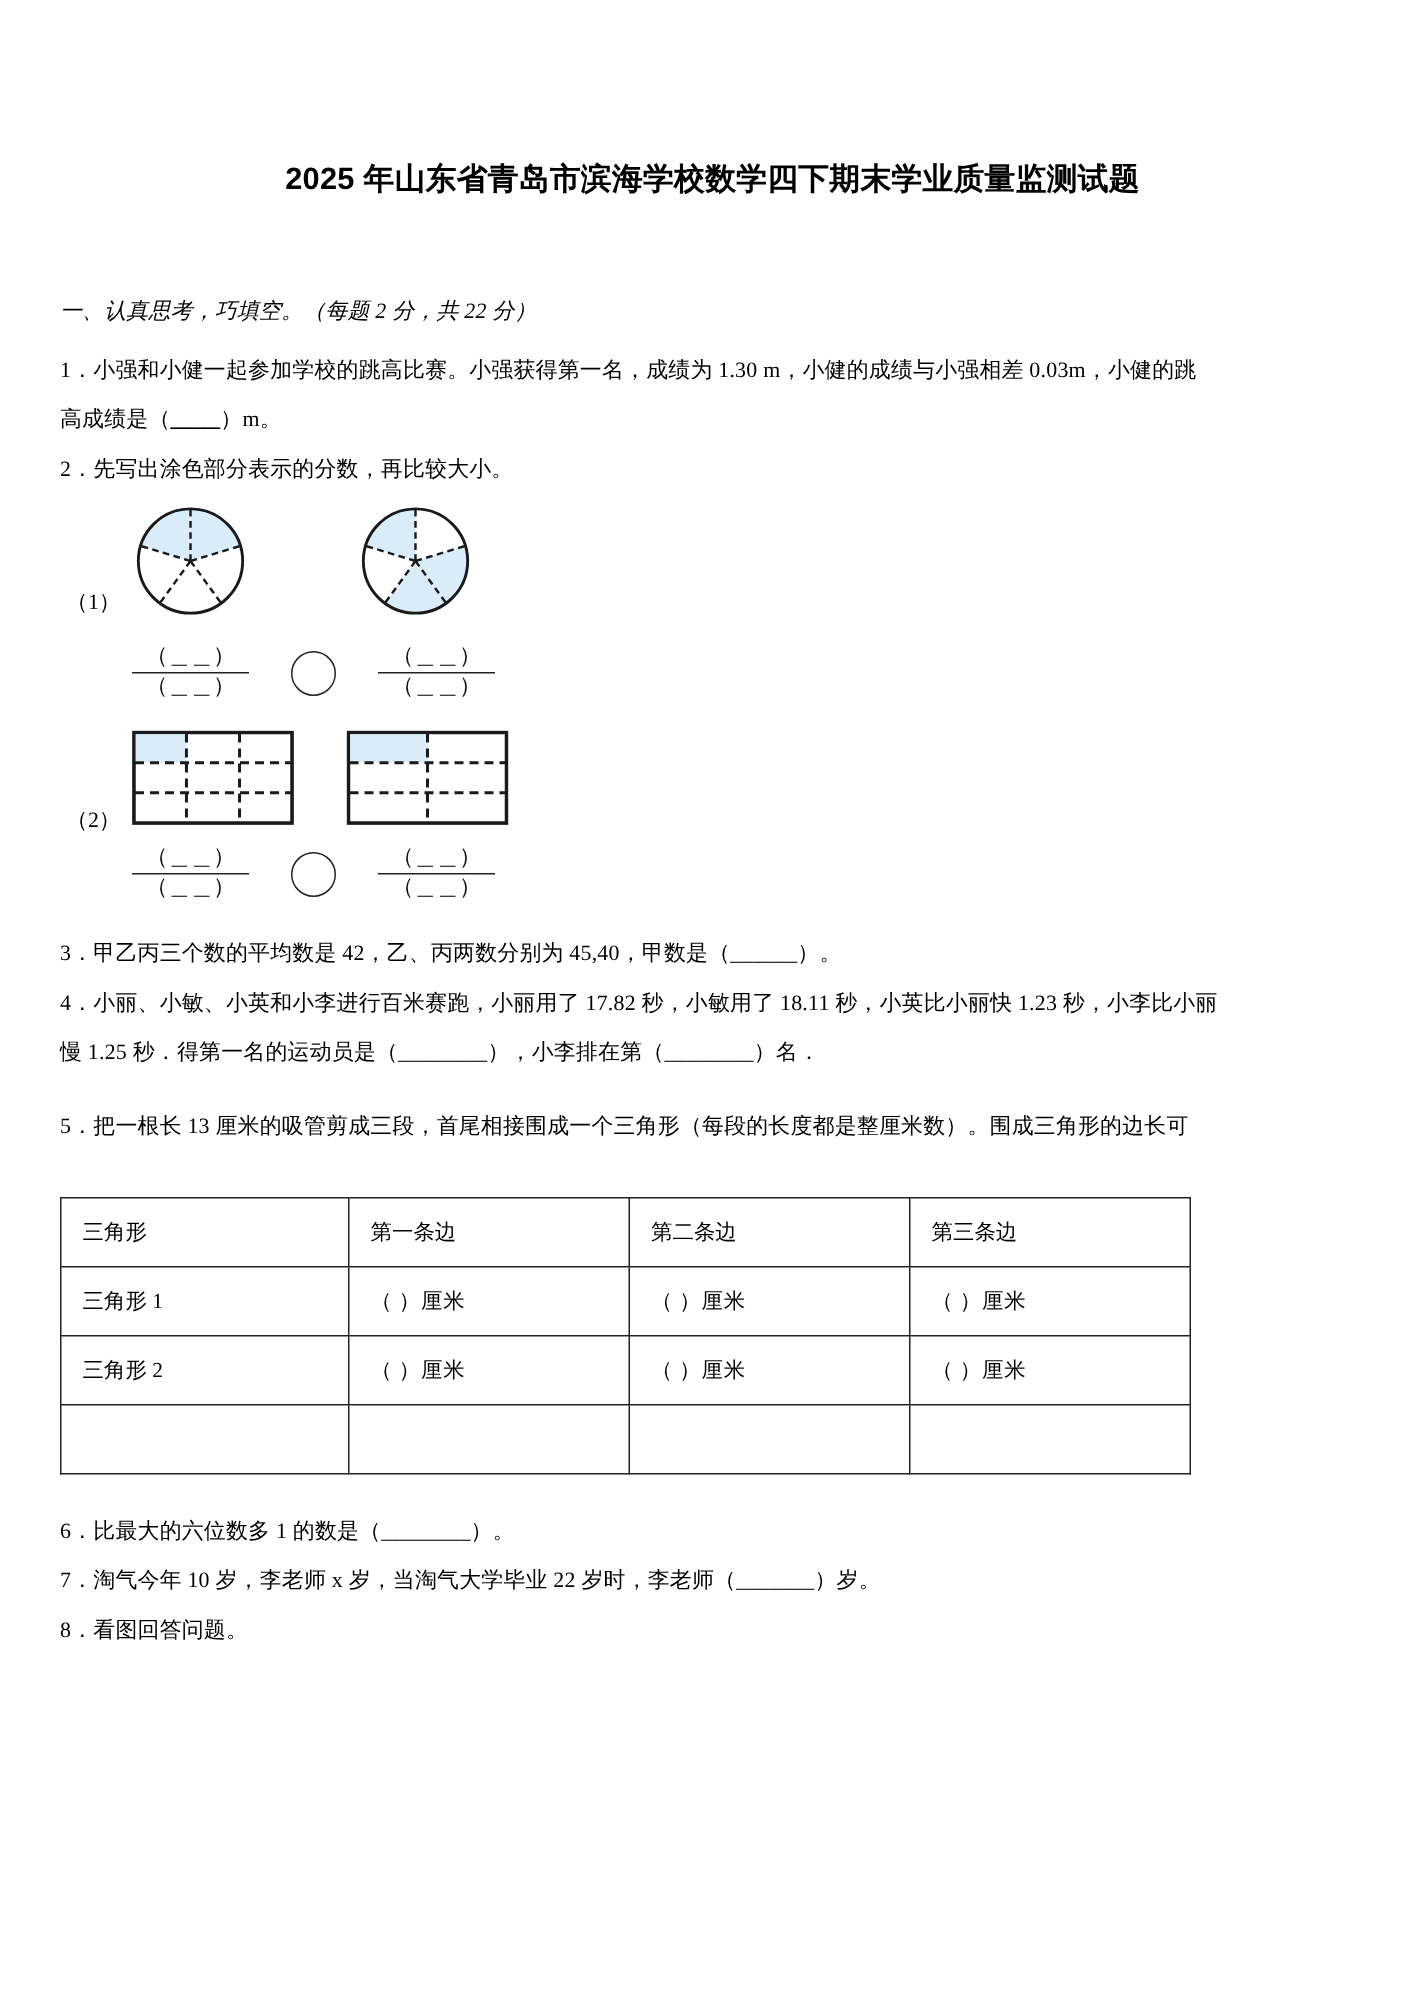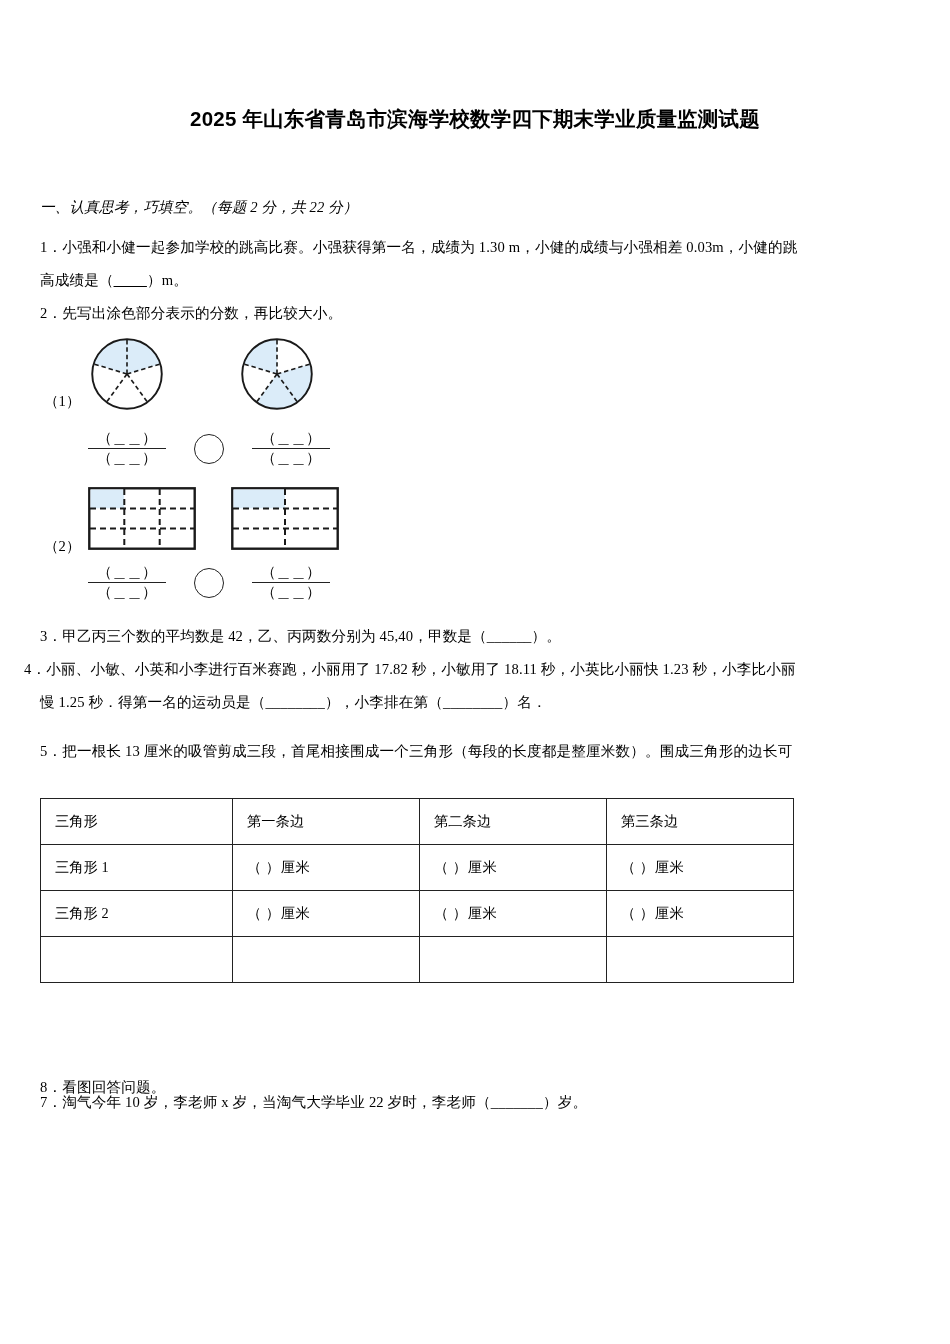--- a/index.html
+++ b/index.html
@@ -214,21 +214,21 @@
   <div class="cmp-circle" style="left:194px; top:568px;"></div>
 
   <div class="frac" style="left:243px; top:564px;">
     <span class="num">（＿＿）</span>
     <span class="bar"></span>
     <span class="den">（＿＿）</span>
   </div>
 
   <div class="qtext" style="left:40px; top:620px;">3．甲乙丙三个数的平均数是 42，乙、丙两数分别为 45,40，甲数是（______）。</div>
 
-  <div class="qtext" style="left:24px; top:653px;">4．小丽、小敏、小英和小李进行百米赛跑，小丽用了 17.82 秒，小敏用了 18.11 秒，小英比小丽快 1.23 秒，小李比小丽</div>
+  <div class="qtext" style="left:40px; top:653px;">4．小丽、小敏、小英和小李进行百米赛跑，小丽用了 17.82 秒，小敏用了 18.11 秒，小英比小丽快 1.23 秒，小李比小丽</div>
   <div class="qtext" style="left:40px; top:686px;">慢 1.25 秒．得第一名的运动员是（________），小李排在第（________）名．</div>
 
   <div class="qtext" style="left:40px; top:735px;">5．把一根长 13 厘米的吸管剪成三段，首尾相接围成一个三角形（每段的长度都是整厘米数）。围成三角形的边长可</div>
 
   <table class="tri-table">
     <tbody>
       <tr>
         <td class="c0">三角形</td>
         <td class="c1">第一条边</td>
         <td class="c2">第二条边</td>
@@ -248,18 +248,19 @@
       </tr>
       <tr>
         <td class="c0"></td>
         <td class="c1 cellblank"></td>
         <td class="c2 cellblank"></td>
         <td class="c3 cellblank"></td>
       </tr>
     </tbody>
   </table>
 
-
-  <div class="qtext" style="left:40px; top:1038px;margin-top:48px;">7．淘气今年 10 岁，李老师 x 岁，当淘气大学毕业 22 岁时，李老师（_______）岁。</div>
+  <div class="qtext" style="left:40px; top:1005px;">6．比最大的六位数多 1 的数是（________）。</div>
+
+  <div class="qtext" style="left:40px; top:1038px;">7．淘气今年 10 岁，李老师 x 岁，当淘气大学毕业 22 岁时，李老师（_______）岁。</div>
 
   <div class="qtext" style="left:40px; top:1071px;">8．看图回答问题。</div>
 
 </div>
 
 </body></html>

